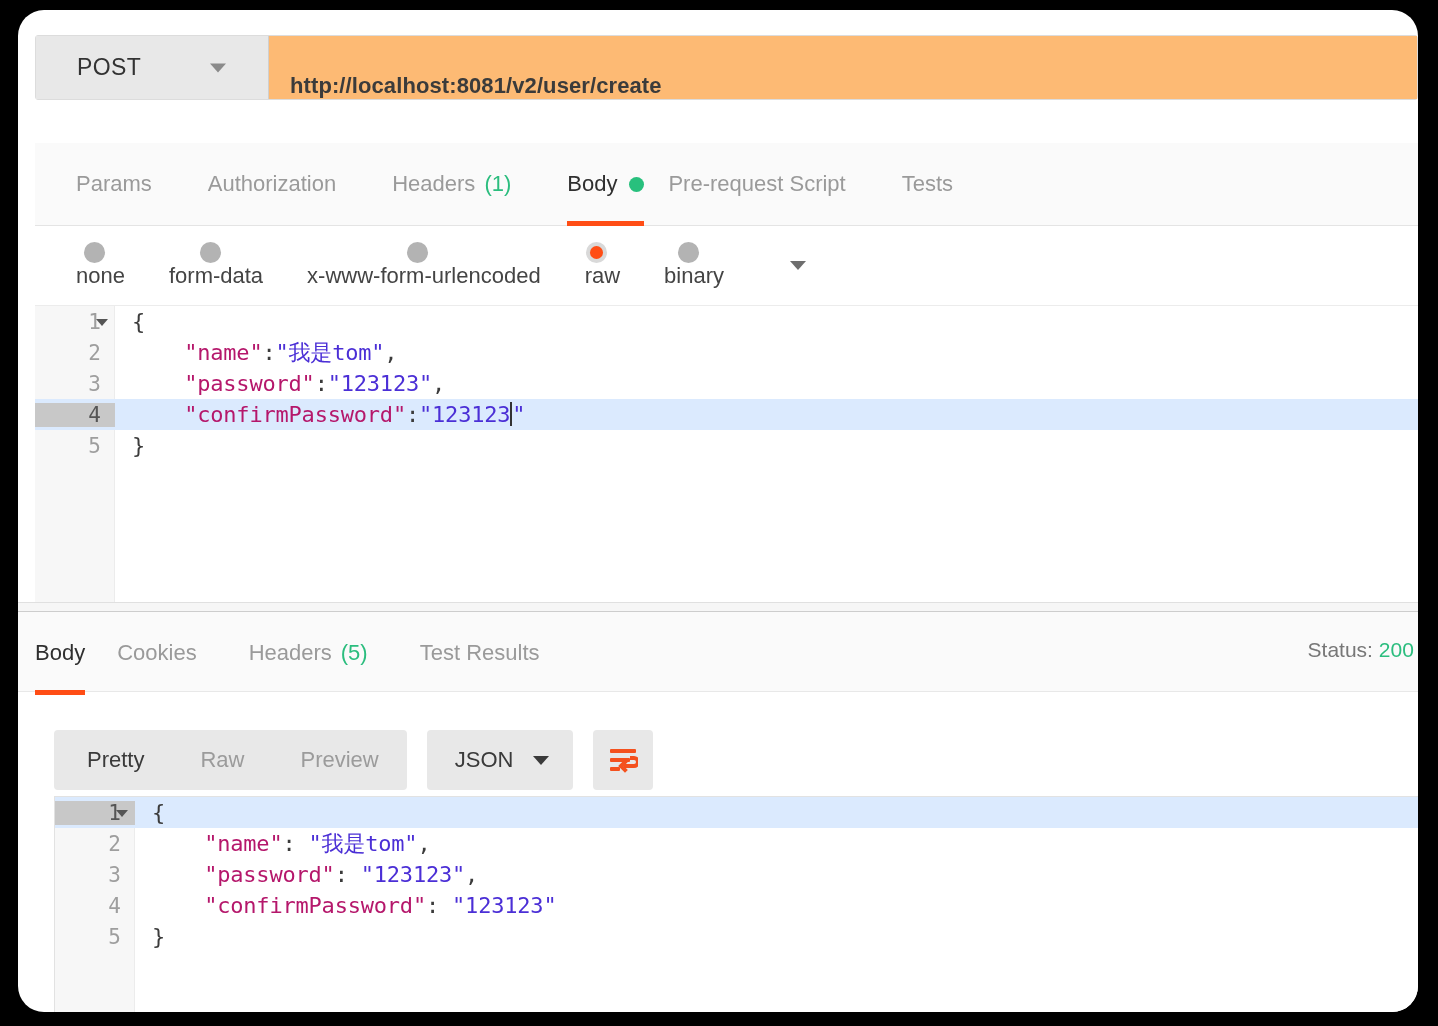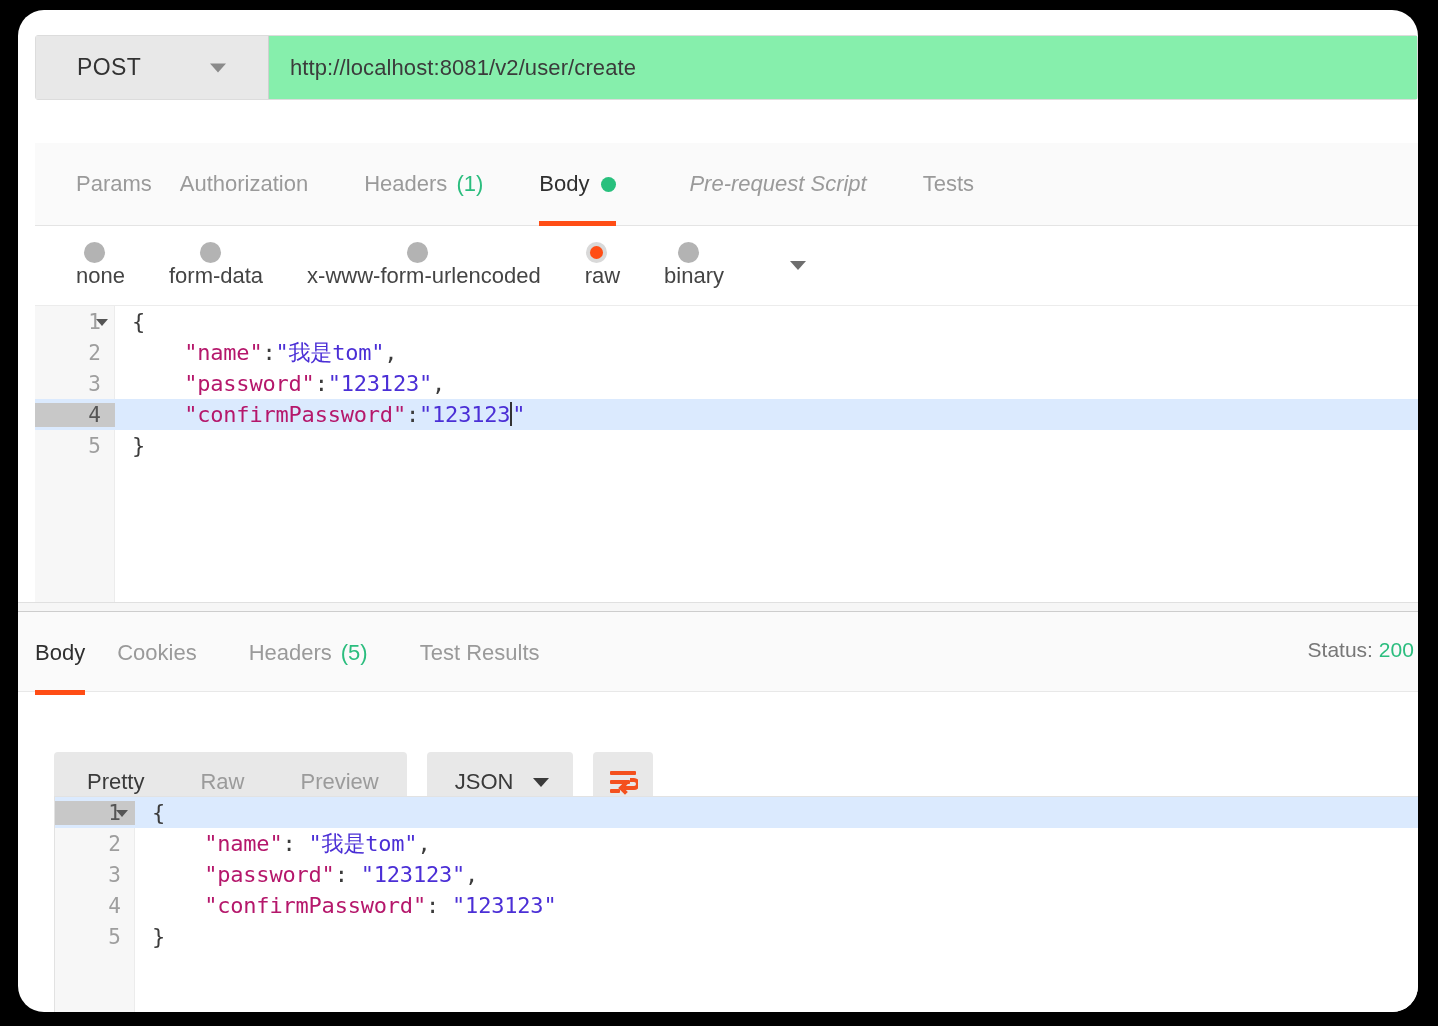--- a/index.html
+++ b/index.html
@@ -43,23 +43,24 @@
   .caret {
     position: absolute; right: 42px; top: 50%;
     transform: translateY(-50%);
     width: 0; height: 0;
     border-left: 8px solid transparent;
     border-right: 8px solid transparent;
     border-top: 9px solid #8a8a8a;
   }
   .url-box {
     flex: 1;
-    display: flex; align-items: center;
+    display: flex; align-items: flex-end;
     padding-left: 21px;
-    background: #86efac;
+    background: #fdba74;
+    font-weight: bold;
   }
   .url-text { font-size: 22px; color: #3b3b3b; letter-spacing: .1px; }
 
   
   .req-tabs {
     position: absolute; left: 17px; top: 133px;
     width: 1383px; height: 83px;
     border-bottom: 1px solid #e4e4e4;
     display: flex; align-items: flex-start;
     background: #fafafa;
@@ -185,21 +186,21 @@
   }
   .res-tabs-inner { display: flex; margin-left: 17px; }
   .status-wrap {
     position: absolute; right: 0px; top: 26px;
     font-size: 21px; color: #777777; white-space: nowrap;
   }
   .status-code { color: #2bbd7e; }
 
   
   .res-toolbar {
-    position: absolute; left: 36px; top: 742px;
+    position: absolute; left: 36px; top: 720px;
     display: flex; align-items: center;
   }
   .segmented {
     display: flex; align-items: center;
     background: #e8e8e8; border-radius: 4px;
     height: 60px;
   }
   .seg {
     font-size: 22px; color: #9b9b9b;
     padding: 0 28px; line-height: 60px;
@@ -247,33 +248,33 @@
     </div>
     <div class="url-box">
       <span class="url-text">http://localhost:8081/v2/user/create</span>
     </div>
   </div>
 
   <div class="req-tabs" id="req-tabs">
       <div class="tab" style="margin-left: 41px;">
         <span>Params</span>
       </div>
-      <div class="tab" style="margin-left: 28px;">
+      <div class="tab" style="margin-left: 56px;">
         <span>Authorization</span>
       </div>
       <div class="tab" style="margin-left: 56px;">
         <span>Headers</span>
         <span class="tab-count">(1)</span>
       </div>
       <div class="tab active" style="margin-left: 56px;">
         <span>Body</span>
         <span class="green-dot"></span>
         <span class="underline"></span>
       </div>
-      <div class="tab" style="margin-left: 73px; font-style: italic;">
+      <div class="tab" style="margin-left: 24px;">
         <span>Pre-request Script</span>
       </div>
       <div class="tab" style="margin-left: 56px;">
         <span>Tests</span>
       </div>
     </div>
 
   <div class="body-row" id="body-row">
       <div class="radio-item" style="margin-left: 41px;">
         <span class="radio"></span>

